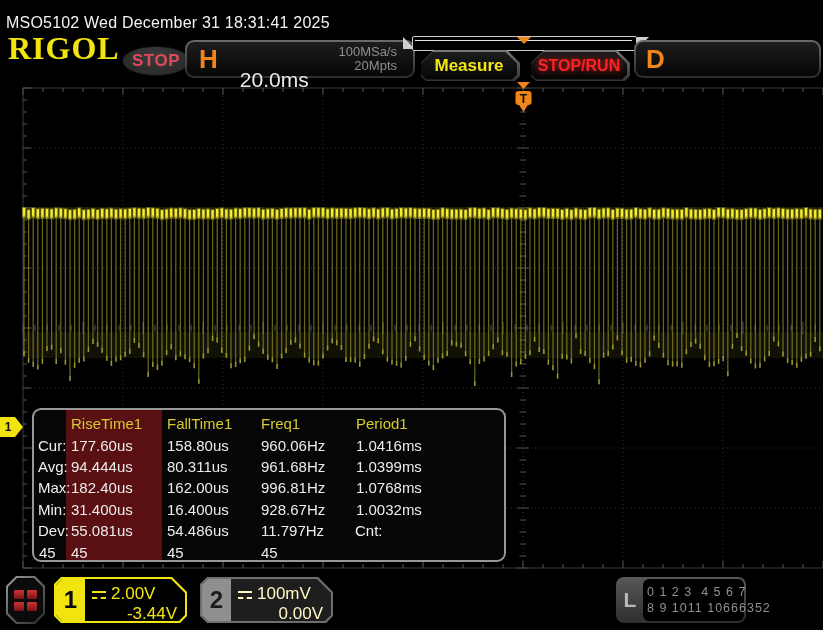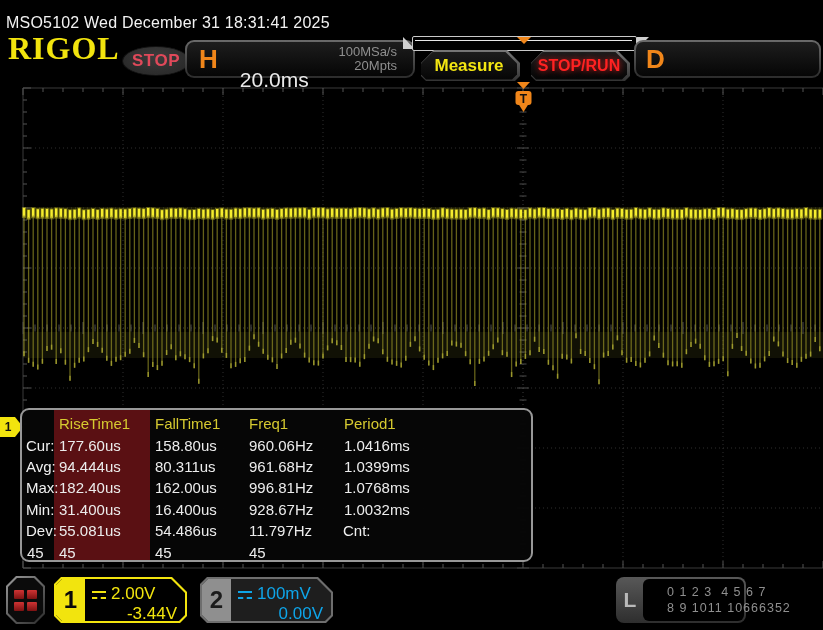--- a/index.html
+++ b/index.html
@@ -57,21 +57,21 @@
 
   
   .fold{width:0;height:0;border-style:solid;}
   #fold-left{left:403px;top:37px;border-width:0 0 12px 12px;border-color:transparent transparent #cfcfcf transparent;transform:rotate(90deg);}
   #fold-right{left:637px;top:37px;border-width:12px 12px 0 0;border-color:#cfcfcf transparent transparent transparent;}
 
   
   #scope-svg{left:0;top:0;}
 
   
-  #meas-table{left:20px;top:408px;width:513px;height:154px;background:rgba(6,6,6,.97);
+  #meas-table{left:32px;top:408px;width:474px;height:154px;background:rgba(6,6,6,.97);
     border:2px solid #989898;border-radius:9px;box-sizing:border-box;overflow:hidden;}
   #meas-red-col{position:absolute;left:32px;top:0;width:96px;height:100%;background:#5a1013;}
   #meas-grid{position:relative;display:grid;
     grid-template-columns:32px 96px 94px 95px 98px;
     grid-auto-rows:21.4px;padding-top:3px;}
   .meas-cell{font-size:15px;display:flex;align-items:center;}
   .meas-head{color:#d6ca30;padding-left:5px;}
   .meas-label{color:#f0f0f0;padding-left:4px;}
   .meas-val{color:#ececec;padding-left:5px;}
 
@@ -105,33 +105,33 @@
   .ch-line2{text-align:right;font-size:17px;}
   #ch1{left:54px;}
   #ch1 .ch-outer{background:#f2e40e;}
   #ch1 .ch-inner{background:#000;}
   #ch1 .ch-tab{background:#f2e40e;color:#0a0a0a;}
   #ch1 .ch-body{color:#f2e40e;}
   #ch2{left:200px;}
   #ch2 .ch-outer{background:#6e6e6e;}
   #ch2 .ch-inner{background:#1e1e1e;}
   #ch2 .ch-tab{background:#8f8f8f;color:#1c1c1c;}
-  #ch2 .ch-body{color:#0ea5e9;}
+  #ch2 .ch-body{color:#fef9c3;}
 
   .dc-icon{display:inline-block;width:14px;height:8px;
     border-top:2px solid currentColor;border-bottom:2px dashed currentColor;
     box-sizing:border-box;margin-top:2px;}
 
   #logic-badge{left:616px;top:577px;width:130px;height:46px;
     background:linear-gradient(#585858,#2e2e2e);border-radius:8px;}
   #logic-tab{position:absolute;left:0;top:0;bottom:0;width:28px;display:flex;
     align-items:center;justify-content:center;color:#b9b9b9;font-size:21px;font-weight:bold;}
   #logic-body{position:absolute;left:27px;top:2px;right:2px;bottom:2px;background:#000;
     border-radius:6px;display:flex;flex-direction:column;justify-content:center;
-    padding-left:24px;box-sizing:border-box;}
+    padding-left:4px;box-sizing:border-box;}
   .logic-row{color:#8f8f8f;font-size:12.5px;line-height:16px;letter-spacing:1px;white-space:pre;}
 </style>
 </head>
 <body>
 
 <div class="abs" id="titlebar">MSO5102  Wed December 31 18:31:41 2025</div>
 
 <svg class="abs" id="scope-svg" width="823" height="630" viewBox="0 0 823 630">
     <line x1="123" y1="88" x2="123" y2="568" stroke="#2e2e2e" stroke-width="1" stroke-dasharray="1 3"></line>
     <line x1="223" y1="88" x2="223" y2="568" stroke="#2e2e2e" stroke-width="1" stroke-dasharray="1 3"></line>

